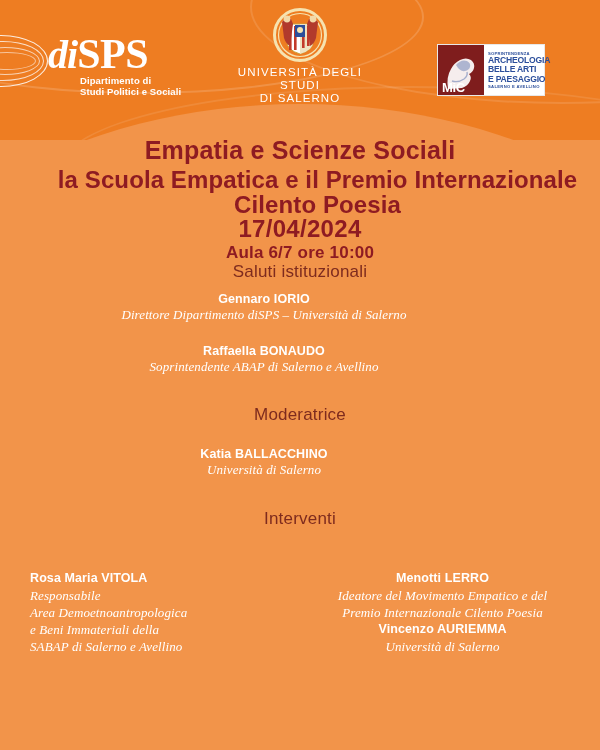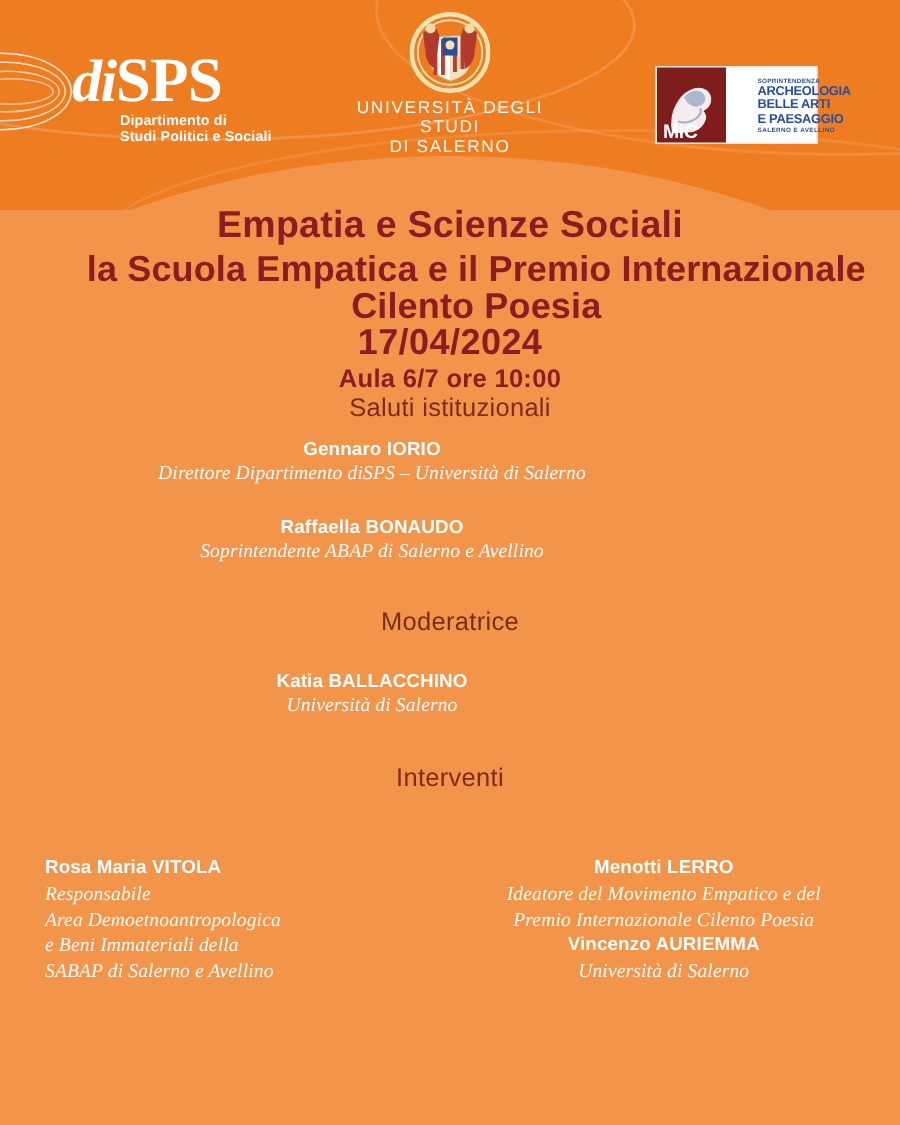--- a/index.html
+++ b/index.html
@@ -154,21 +154,21 @@
     left: 4px;
     bottom: 1px;
     color: #FFFFFF;
     font-size: 13px;
     font-weight: bold;
     letter-spacing: -0.3px;
     line-height: 13px;
   }
   .mic-right {
     flex: 1;
-    padding: 2px 3px 1px 21px;
+    padding: 2px 3px 1px 4px;
     color: #2B4E9B;
     display: flex;
     flex-direction: column;
     justify-content: center;
   }
   .mic-sop {
     font-size: 4.2px;
     letter-spacing: 0.2px;
     line-height: 5px;
     font-weight: bold;
@@ -231,21 +231,21 @@
     left: 0;
     text-align: center;
     color: #7E2B1E;
     font-size: 17px;
     font-weight: normal;
     letter-spacing: 0.2px;
   }
   .person {
     position: absolute;
     width: 496px;
-    left: 0;
+    left: 16px;
     text-align: center;
   }
   .person-name {
     color: #FFFFFF;
     font-size: 12.5px;
     font-weight: bold;
     letter-spacing: 0.1px;
     line-height: 16px;
   }
   .person-role {

